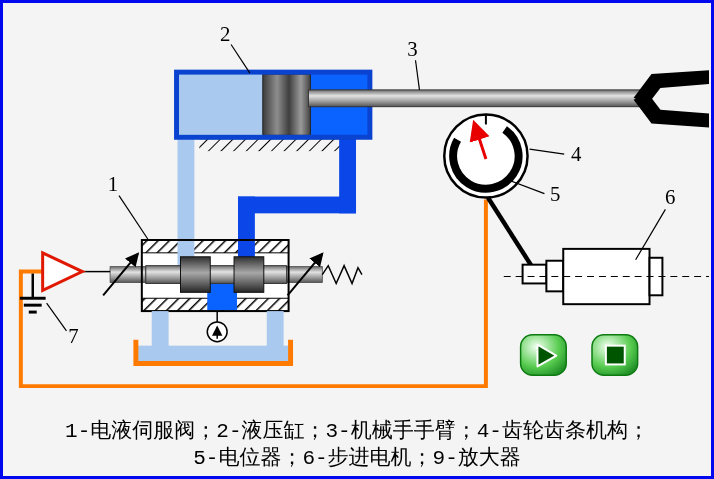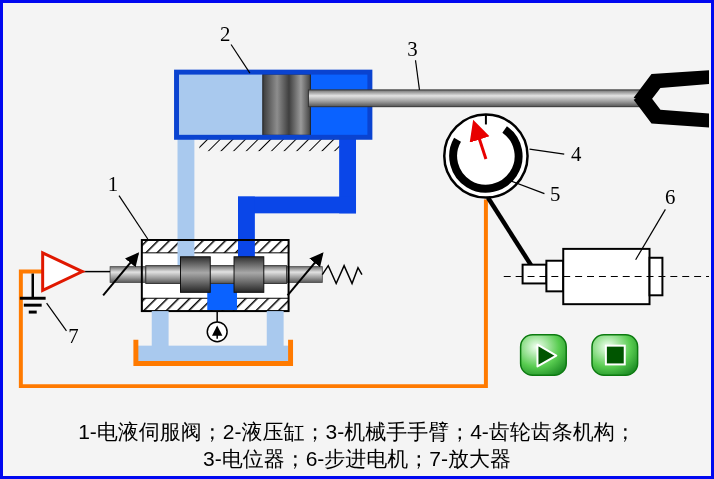--- a/index.html
+++ b/index.html
@@ -10,21 +10,21 @@
     border:3px solid #0008f0;
     background:#f4f4f4;
     overflow:hidden;
     font-family:"Liberation Serif", serif;
   }
   .stage svg{position:absolute;left:0;top:0;display:block;}
   .caption{
     position:absolute;left:0;right:0;top:415px;
     text-align:center;color:#000;
     font-size:21px;line-height:27px;
-    font-family:Liberation Sans, sans-serif;
+    font-family:Liberation Mono, monospace;
   }
   .caption span{display:block;}
   .part-label{font-size:21px;fill:#000;font-family:"Liberation Serif", serif;}
 </style>
 </head>
 <body>
 
 <div class="stage">
 
 <svg width="708" height="473" viewBox="0 0 714 479" preserveAspectRatio="none">
@@ -170,16 +170,16 @@
     <polygon points="539,346 539,368 558,357" fill="#005500" stroke="#fff" stroke-width="2" stroke-linejoin="round"></polygon>
   </g>
   <g style="cursor:pointer;">
     <rect x="594" y="336" width="46" height="41" rx="12" fill="url(#btnGrad)" stroke="#0c7a10" stroke-width="1.5"></rect>
     <rect x="608" y="347" width="19" height="19" fill="#005500" stroke="#fff" stroke-width="2"></rect>
   </g>
 </svg>
 
 <div class="caption">
   <span>1-电液伺服阀；2-液压缸；3-机械手手臂；4-齿轮齿条机构；</span>
-  <span>3-电位器；6-步进电机；7-放大器</span>
+  <span>5-电位器；6-步进电机；9-放大器</span>
 </div>
 
 </div>
 
 </body></html>

